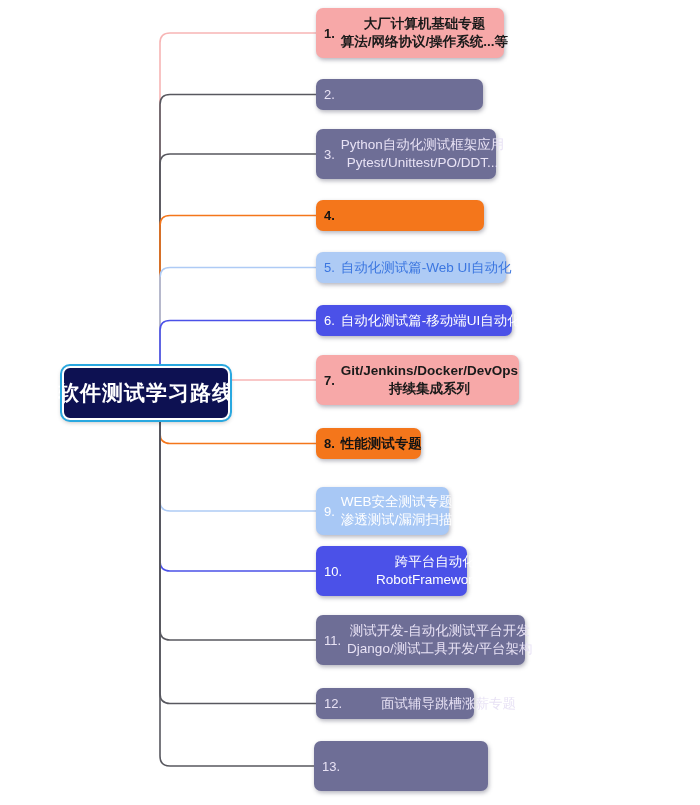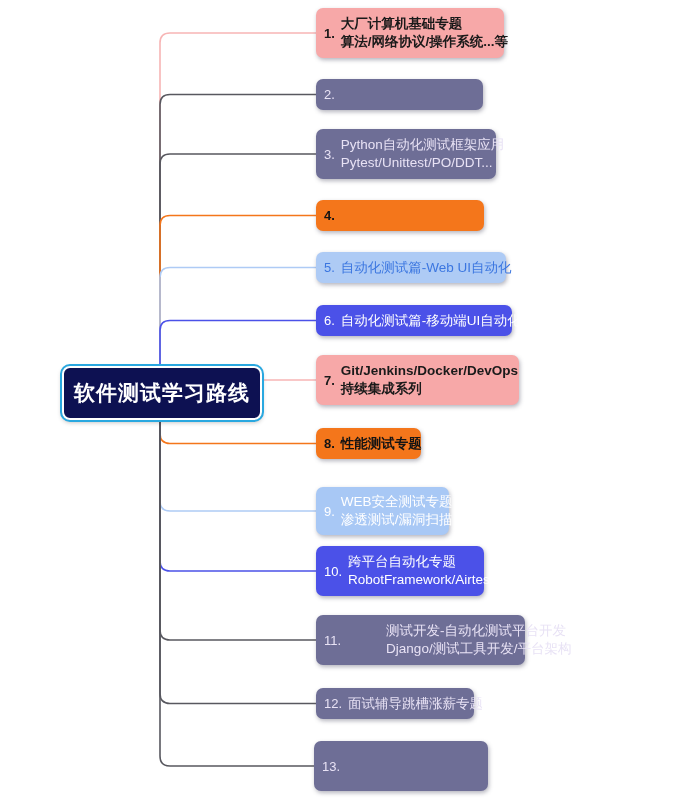--- a/index.html
+++ b/index.html
@@ -24,21 +24,21 @@
     top: 0;
     width: 700px;
     height: 805px;
   }
 
   
   .root-node {
     position: absolute;
     left: 62px;
     top: 366px;
-    width: 200px;
+    width: 168px;
     height: 54px;
     box-sizing: border-box;
     background: #0d1152;
     border: 2px solid #ffffff;
     outline: 2px solid #29a8e0;
     border-radius: 8px;
     display: flex;
     align-items: center;
     justify-content: center;
     box-shadow: 0 2px 5px rgba(0,0,0,0.30);
@@ -70,20 +70,21 @@
     margin-right: 6px;
     align-self: center;
     white-space: nowrap;
   }
   .node .lines {
     flex: 1 1 auto;
     display: flex;
     flex-direction: column;
     justify-content: center;
     line-height: 1.30;
+    text-align: center;
   }
   .node .ln {
     white-space: nowrap;
     font-size: 13.5px;
   }
 
   
   .t-pink        { background: #f7a8a8; }
   .t-pink .num,
   .t-pink .ln    { color: #1a1a1a; font-weight: bold; }
@@ -184,35 +185,35 @@
           <span class="ln">性能测试专题</span>
         </span>
       </div>
       <div class="node t-lightblue-w" style="left: 316px; top: 487px; width: 133px; height: 48px;">
         <span class="num">9.</span>
         <span class="lines">
           <span class="ln">WEB安全测试专题</span>
           <span class="ln">渗透测试/漏洞扫描</span>
         </span>
       </div>
-      <div class="node t-blue" style="left: 316px; top: 546px; width: 168px; height: 50px;">
+      <div class="node t-blue" style="left: 316px; top: 546px; width: 151px; height: 50px; gap: 28px;">
         <span class="num">10.</span>
         <span class="lines">
           <span class="ln">跨平台自动化专题</span>
           <span class="ln">RobotFramework/Airtest</span>
         </span>
       </div>
-      <div class="node t-purple" style="left: 316px; top: 615px; width: 209px; height: 50px; gap: 39px;">
+      <div class="node t-purple" style="left: 316px; top: 615px; width: 209px; height: 50px;">
         <span class="num">11.</span>
         <span class="lines">
           <span class="ln">测试开发-自动化测试平台开发</span>
           <span class="ln">Django/测试工具开发/平台架构</span>
         </span>
       </div>
-      <div class="node t-purple" style="left: 316px; top: 688px; width: 158px; height: 31px;">
+      <div class="node t-purple" style="left: 316px; top: 688px; width: 158px; height: 31px; gap: 33px;">
         <span class="num">12.</span>
         <span class="lines">
           <span class="ln">面试辅导跳槽涨薪专题</span>
         </span>
       </div>
       <div class="node t-purple" style="left: 314px; top: 741px; width: 174px; height: 50px;">
         <span class="num">13.</span>
       </div>
     </div>
 

